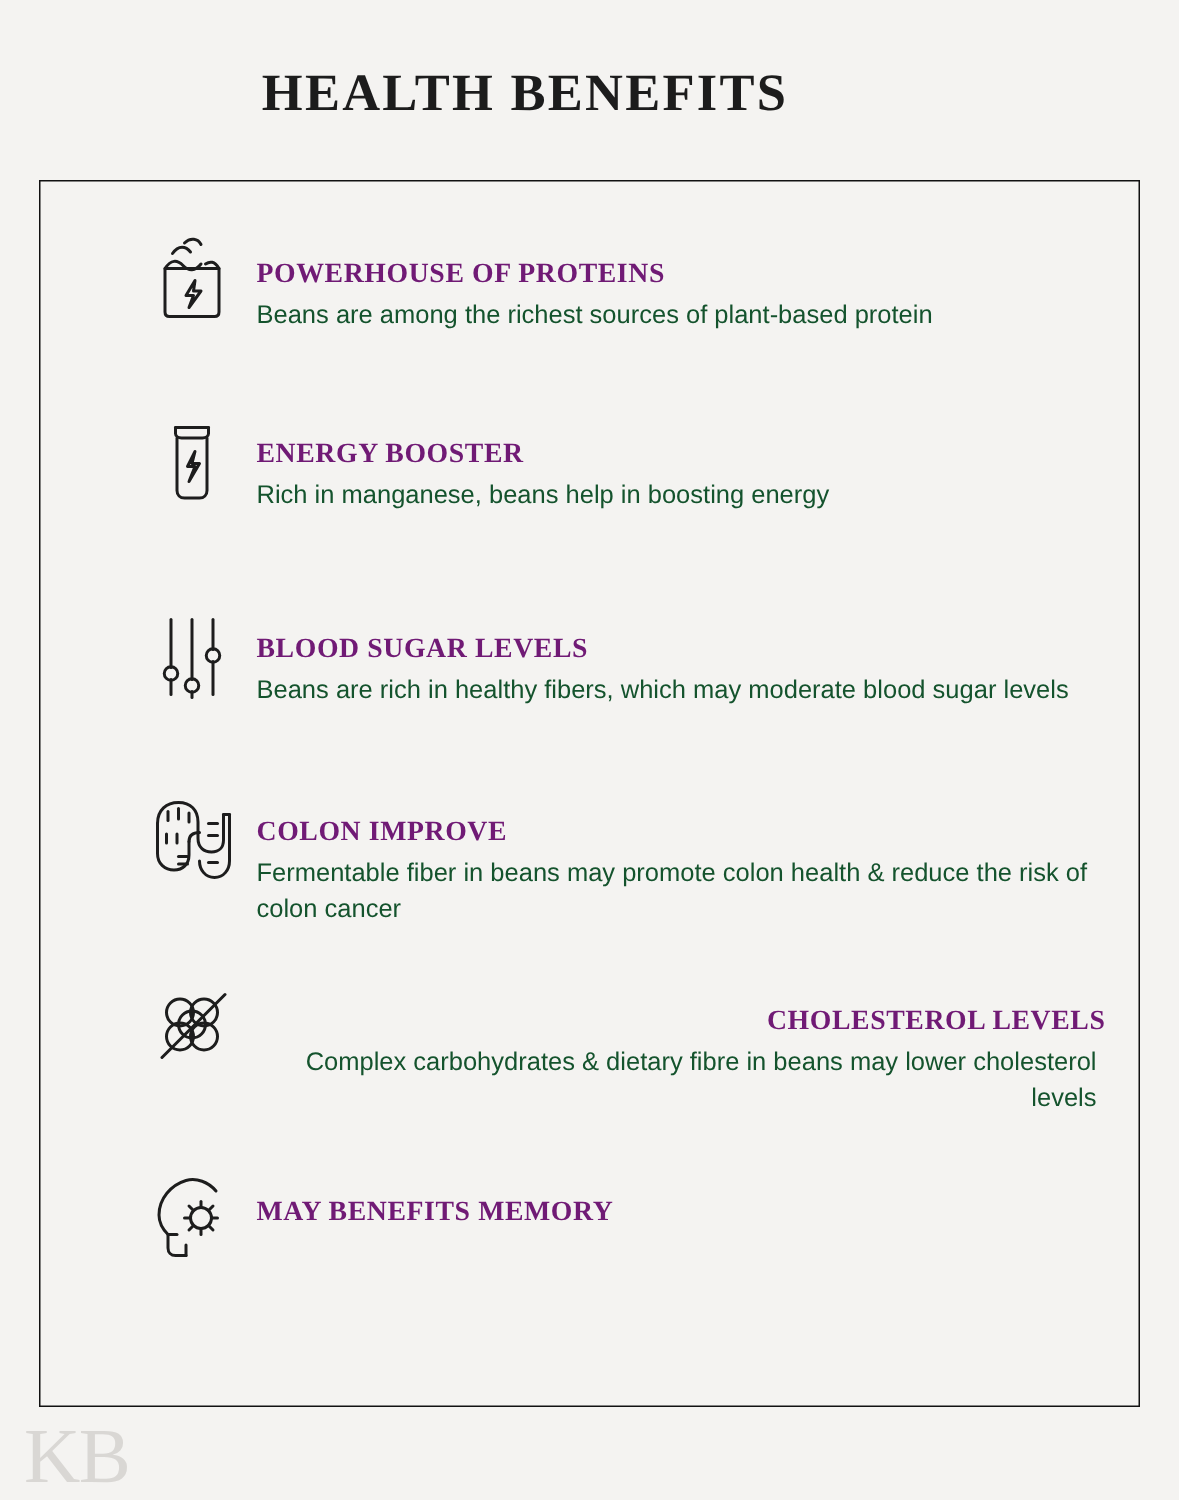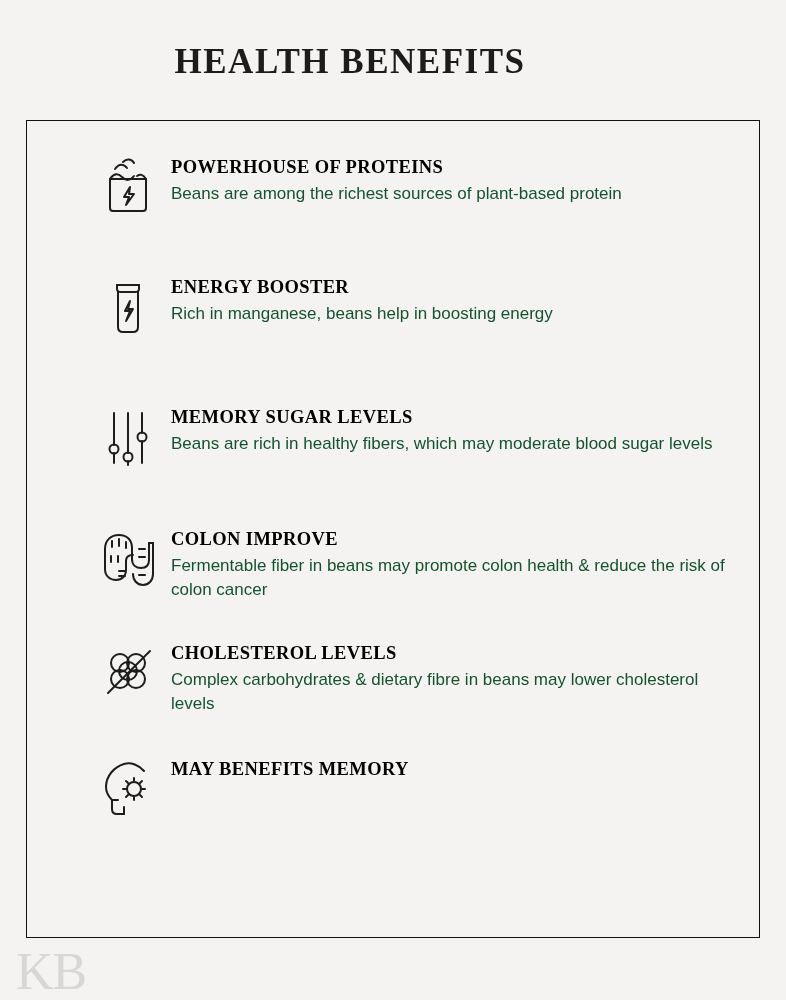--- a/index.html
+++ b/index.html
@@ -67,22 +67,22 @@
   }
   .benefit-text {
     flex: 1 1 auto;
     padding-top: 6px;
   }
   .benefit-head {
     font-family: "Liberation Serif", serif;
     font-weight: 700;
     font-size: 18.5px;
     letter-spacing: 0.4px;
-    color: #000000;
-    margin: 0 0 5px 0;
+    color: #701a75;
+    margin: 16px 0 5px 0;
     line-height: 1.1;
   }
   .benefit-desc {
     font-family: "Liberation Sans", sans-serif;
     font-size: 17px;
     line-height: 1.42;
     color: #14532d;
     margin: 0;
     max-width: 560px;
   }
@@ -96,21 +96,21 @@
     letter-spacing: -1px;
     line-height: 1;
     user-select: none;
     margin-top: 15px;
   }
   
   .item-0 { margin-bottom: 36px; }
   .item-1 { margin-bottom: 46px; }
   .item-2 { margin-bottom: 38px; }
   .item-3 { margin-bottom: 30px; }
-  .item-4 { margin-bottom: 32px; }
+  .item-4 { margin-bottom: 32px; text-align: right; }
   .item-5 { margin-bottom: 0; }
 </style>
 </head>
 <body>
 
 <div class="page">
 
   <h1 class="page-title">HEALTH BENEFITS</h1>
 
   <div class="benefits-box">
@@ -156,21 +156,21 @@
             <circle cx="16" cy="42" r="4.5"></circle>
             <path d="M30 6 L30 46"></path>
             <path d="M30 54 L30 58"></path>
             <circle cx="30" cy="50" r="4.5"></circle>
             <path d="M44 6 L44 26"></path>
             <path d="M44 34 L44 56"></path>
             <circle cx="44" cy="30" r="4.5"></circle>
           </svg>
         </span>
         <div class="benefit-text">
-          <p class="benefit-head">MEMORY SUGAR LEVELS</p>
+          <p class="benefit-head">BLOOD SUGAR LEVELS</p>
           <p class="benefit-desc">Beans are rich in healthy fibers, which may moderate blood sugar levels</p>
         </div>
       </li>
 
       <li class="benefit-item item-3">
         <span class="benefit-icon">
           <svg width="66" height="62" viewBox="0 0 66 62" fill="none" stroke="#1d1d1d" stroke-width="2" stroke-linecap="round" stroke-linejoin="round">
             <path d="M10 20 C10 11 16 6 24 6 C32 6 37 11 37 19 L37 30 C37 36 41 39 46 39 C51 39 54 36 54 31 L54 14"></path>
             <path d="M10 20 L10 40 C10 47 15 51 21 51 C27 51 31 47 31 41 L31 32"></path>
             <path d="M31 32 C31 27 35 26 38 26"></path>

